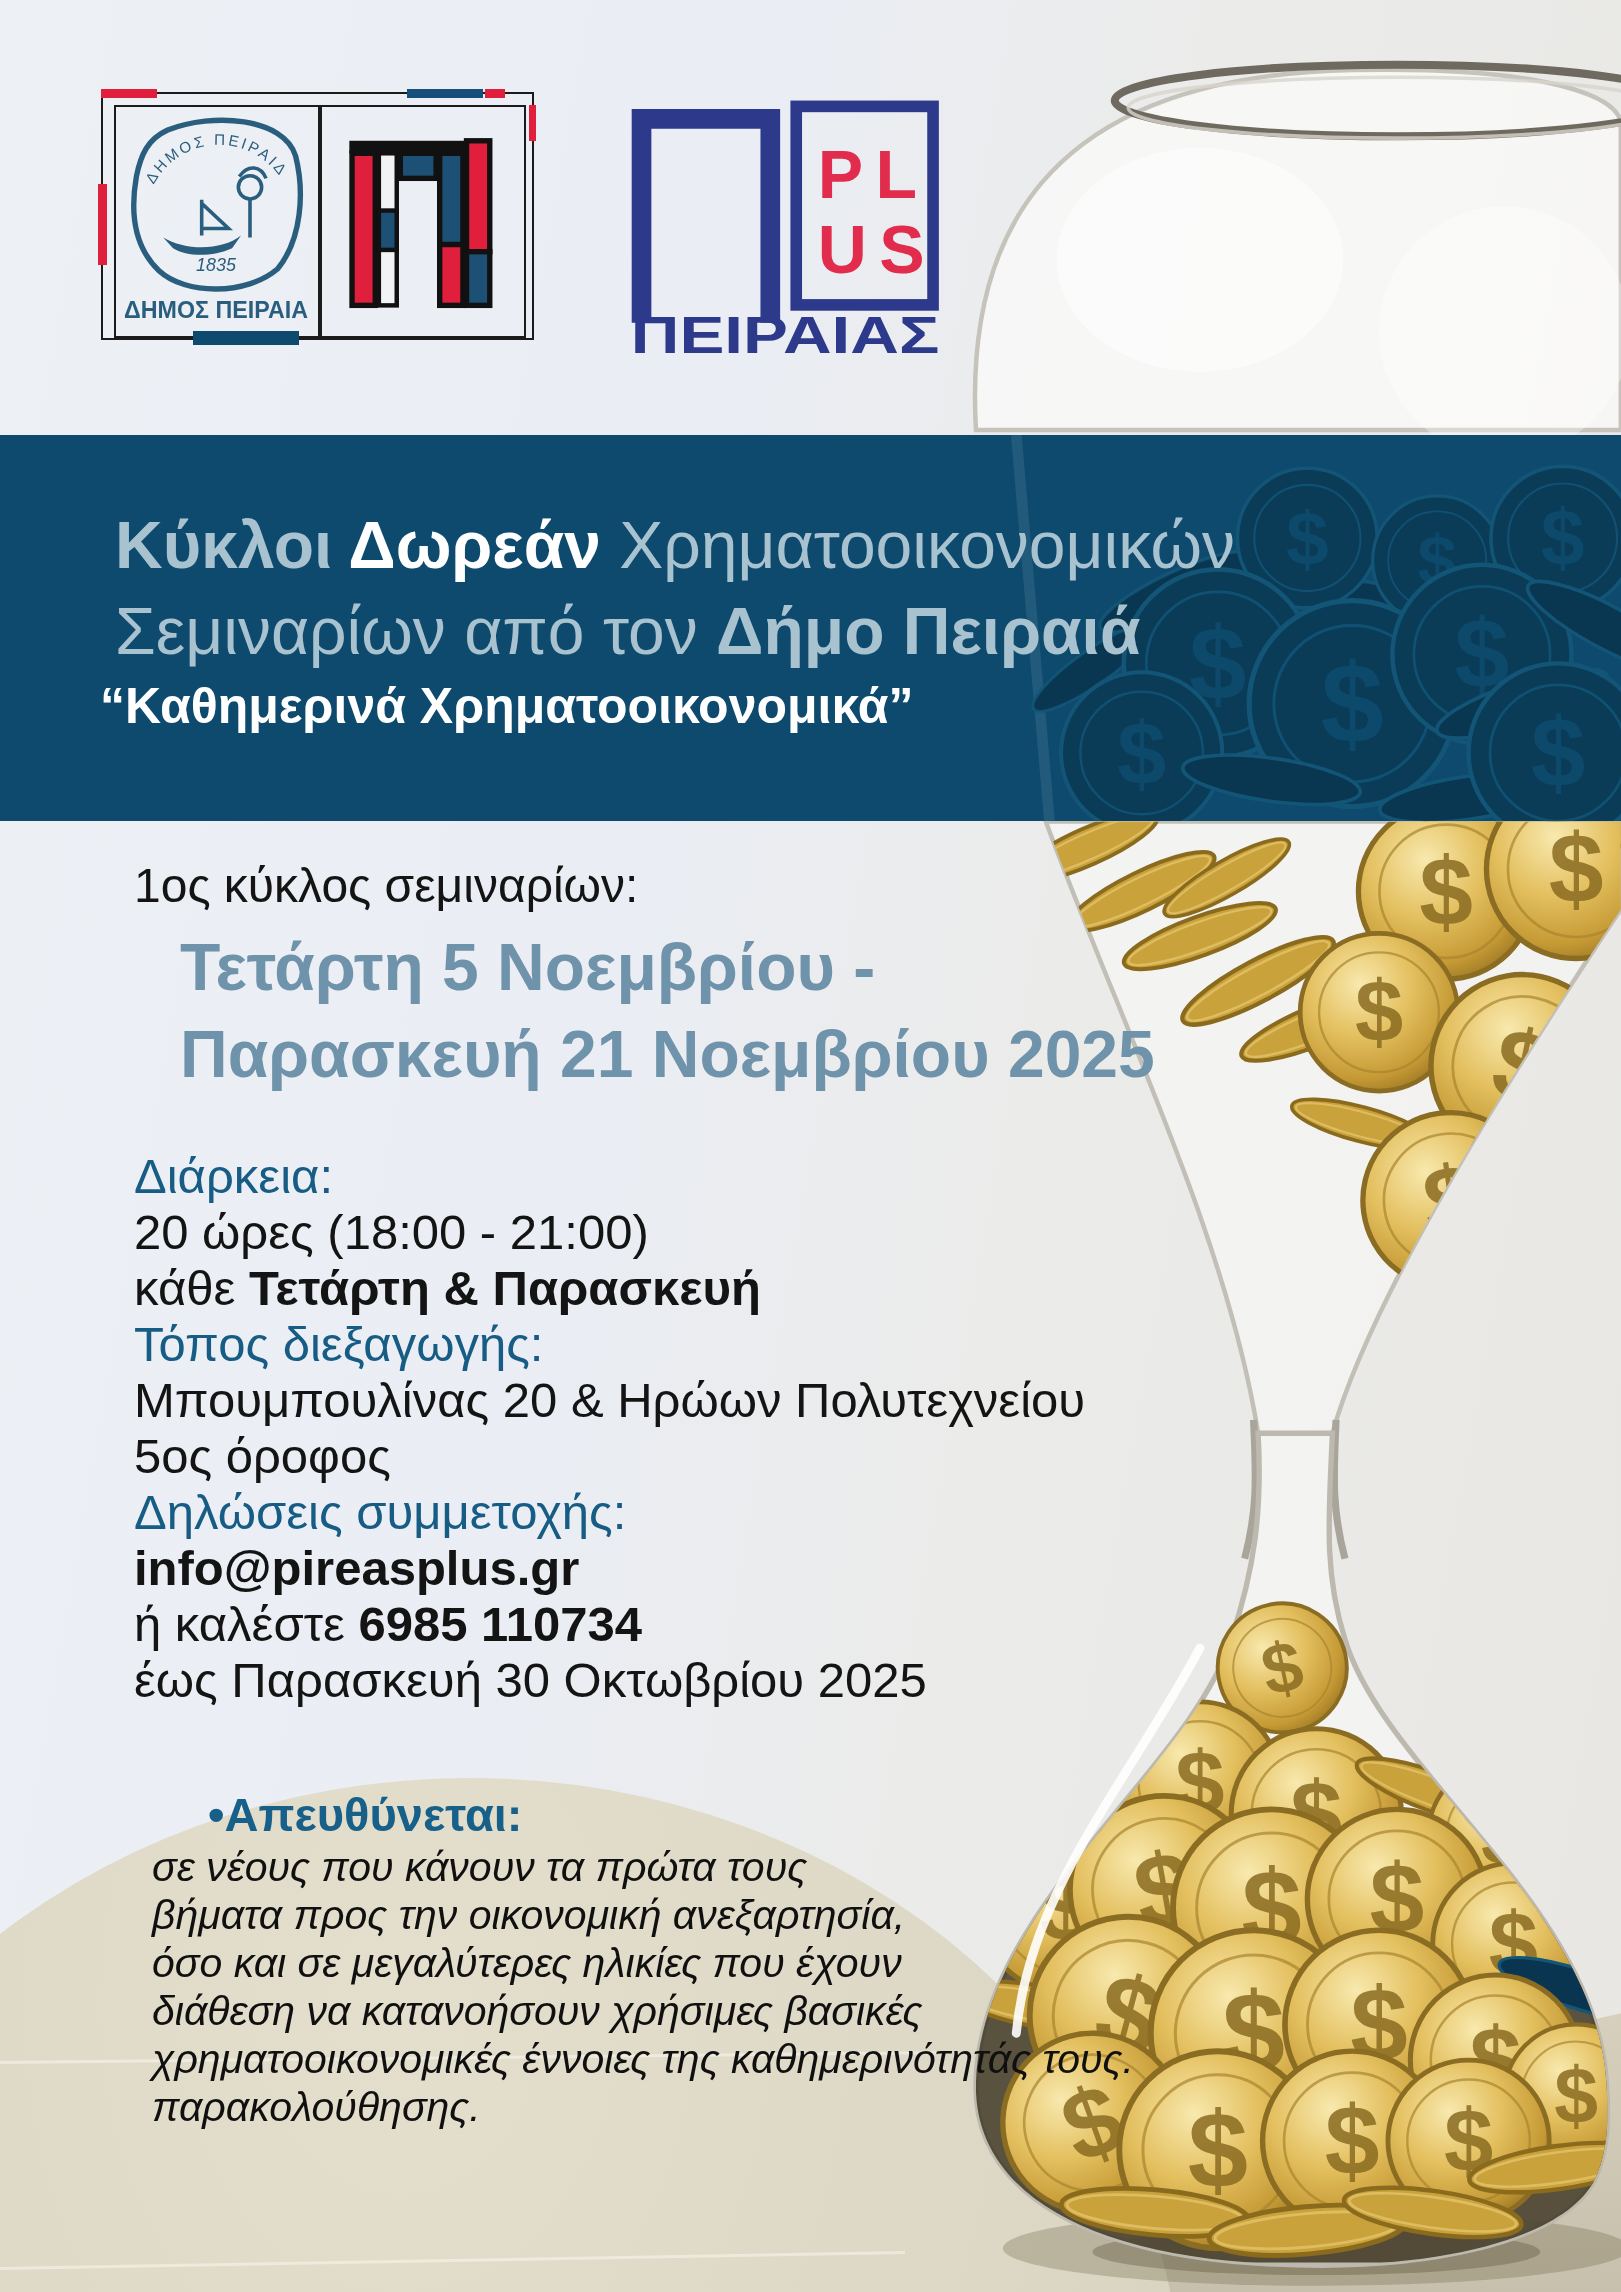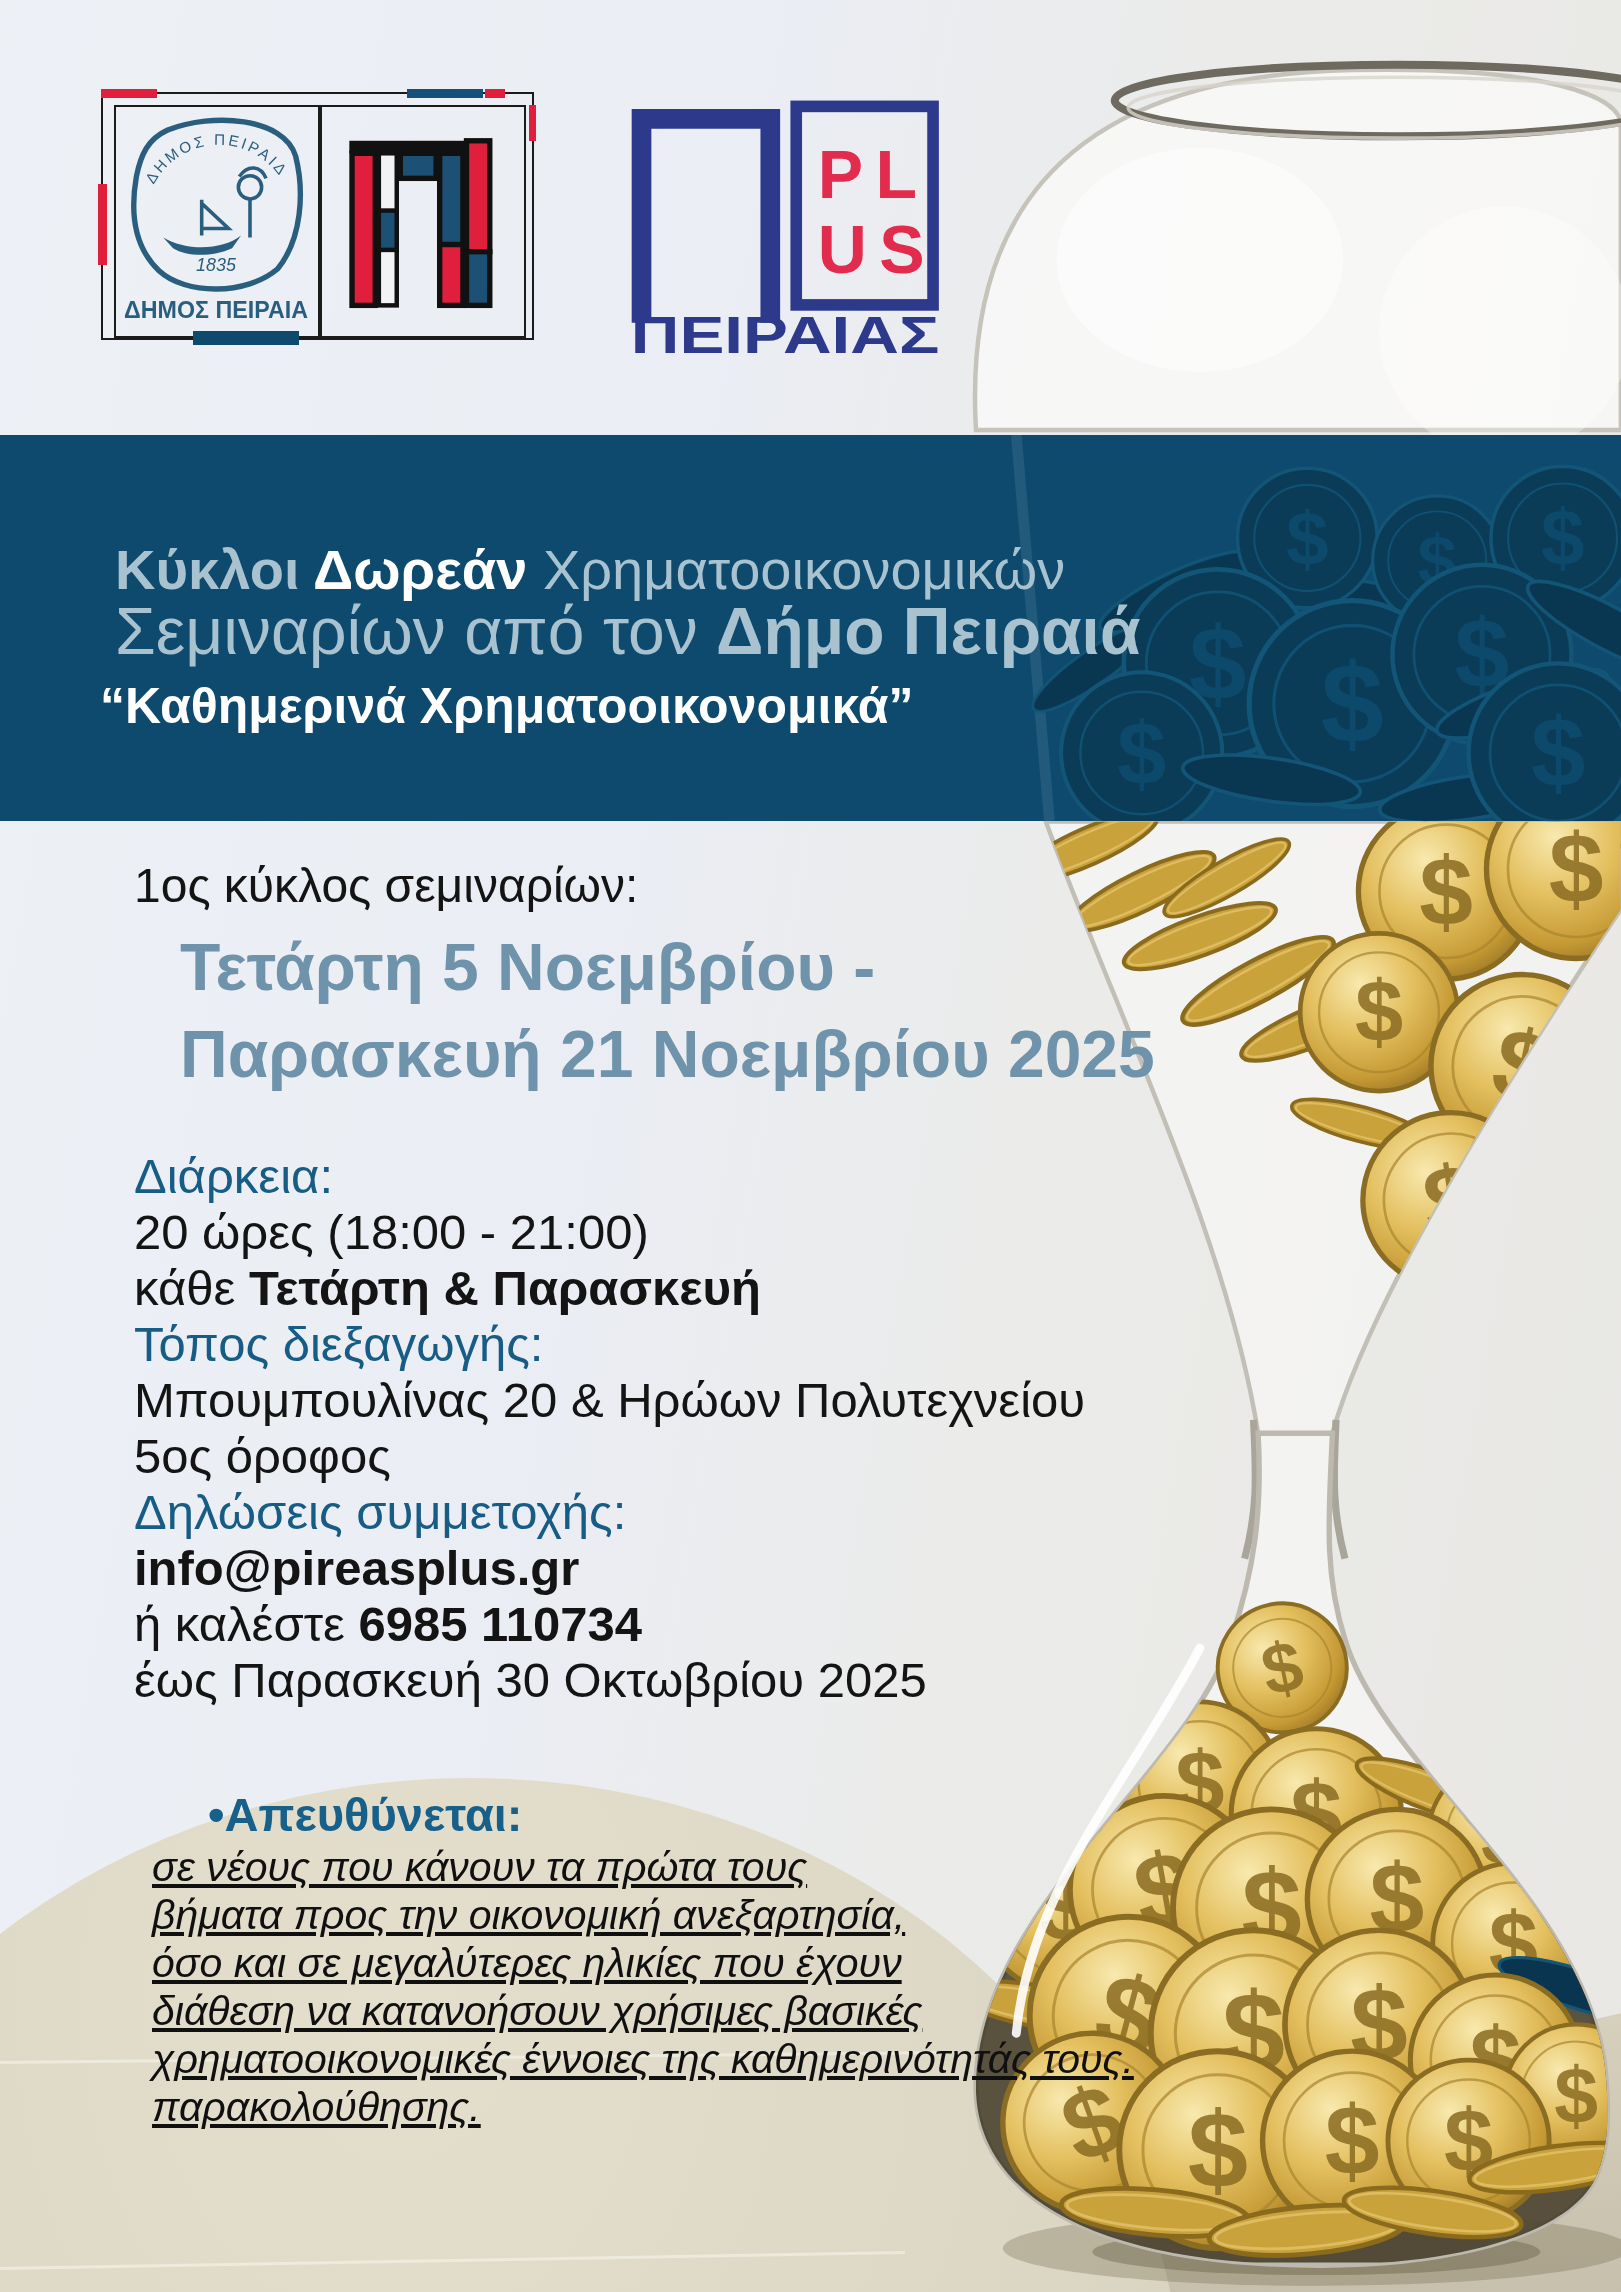--- a/index.html
+++ b/index.html
@@ -4,39 +4,39 @@
 <style>
   html,body{margin:0;padding:0;}
   body{width:1621px;height:2293px;font-family:"Liberation Sans",sans-serif;}
   .poster{position:relative;width:1621px;height:2293px;overflow:hidden;
     background:linear-gradient(100deg,#edf0f5 0%,#eaedf3 40%,#ebebe9 62%,#e8e7e4 100%);}
   .abs{position:absolute;}
 
   
   .banner{position:absolute;left:0;top:435px;width:1621px;height:386px;background:#0d4a6e;}
   .banner-line{position:absolute;white-space:nowrap;color:#a9c2cf;}
-  .bl1{left:115px;top:537px;font-size:56px;}
+  .bl1{left:115px;top:507px;font-size:66px;}
   .bl2{left:115px;top:593px;font-size:66px;}
   .bl3{left:100px;top:677px;font-size:50px;font-weight:bold;color:#ffffff;}
   .b-bold{font-weight:bold;}
   .b-white{color:#ffffff;font-weight:bold;}
 
   
   .intro{left:134px;top:858px;font-size:48px;color:#141414;}
   .dates{left:133px;top:924px;font-size:66px;line-height:87px;font-weight:bold;color:#6f93aa;white-space:nowrap;margin-left:47px;}
   .details{left:134px;top:1148px;font-size:49px;line-height:56px;color:#141414;white-space:nowrap;}
   .lbl{color:#175c84;}
   .bold{font-weight:bold;}
 
   
   .beige{left:-242px;top:1778px;width:1424px;height:1254px;border-radius:50%;
     background:radial-gradient(ellipse at 45% 18%,#e4dfcd 0%,#ddd8c5 55%,#d5cfbb 100%);}
   .streak{height:2.7px;background:rgba(248,246,238,0.55);}
   .aud-label{left:208px;top:1787px;font-size:47px;font-weight:bold;color:#17608a;text-align:right;}
-  .aud-text{left:152px;top:1843px;font-size:41px;line-height:48px;font-style:italic;color:#101010;white-space:nowrap;text-decoration:underline;}
+  .aud-text{left:152px;top:1843px;font-size:41px;line-height:48px;font-style:italic;color:#101010;white-space:nowrap;}
 
   .floor{left:851px;top:1952px;width:770px;height:340px;
     clip-path:polygon(0 70%,100% 18%,100% 100%,0 100%);
     background:linear-gradient(180deg,#d9d3c0 0%,#c7c0ac 100%);}
 
   
   .frame-outer{left:101px;top:92px;width:429px;height:244px;border:2.7px solid #1b1b1b;}
   .lbox{border:2.7px solid #1b1b1b;}
   .box1{left:114px;top:105px;width:204px;height:229px;}
   .box2{left:318px;top:105px;width:204px;height:229px;}

